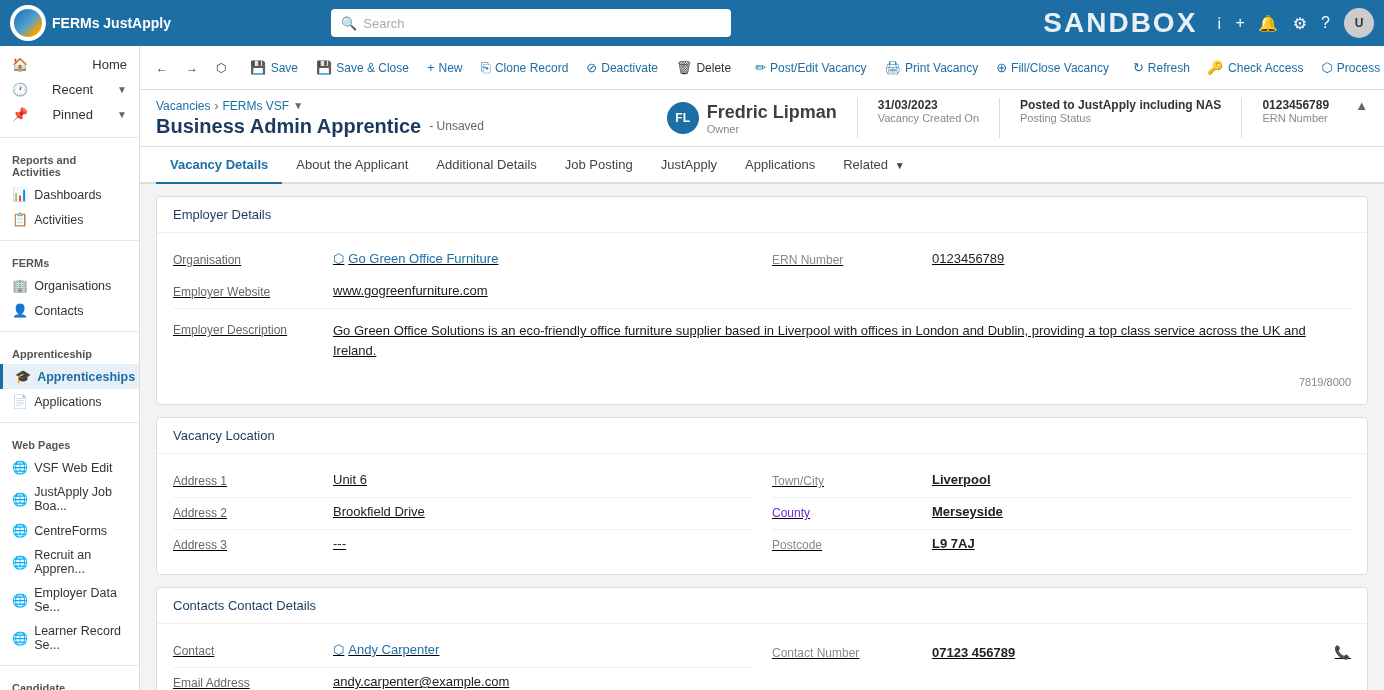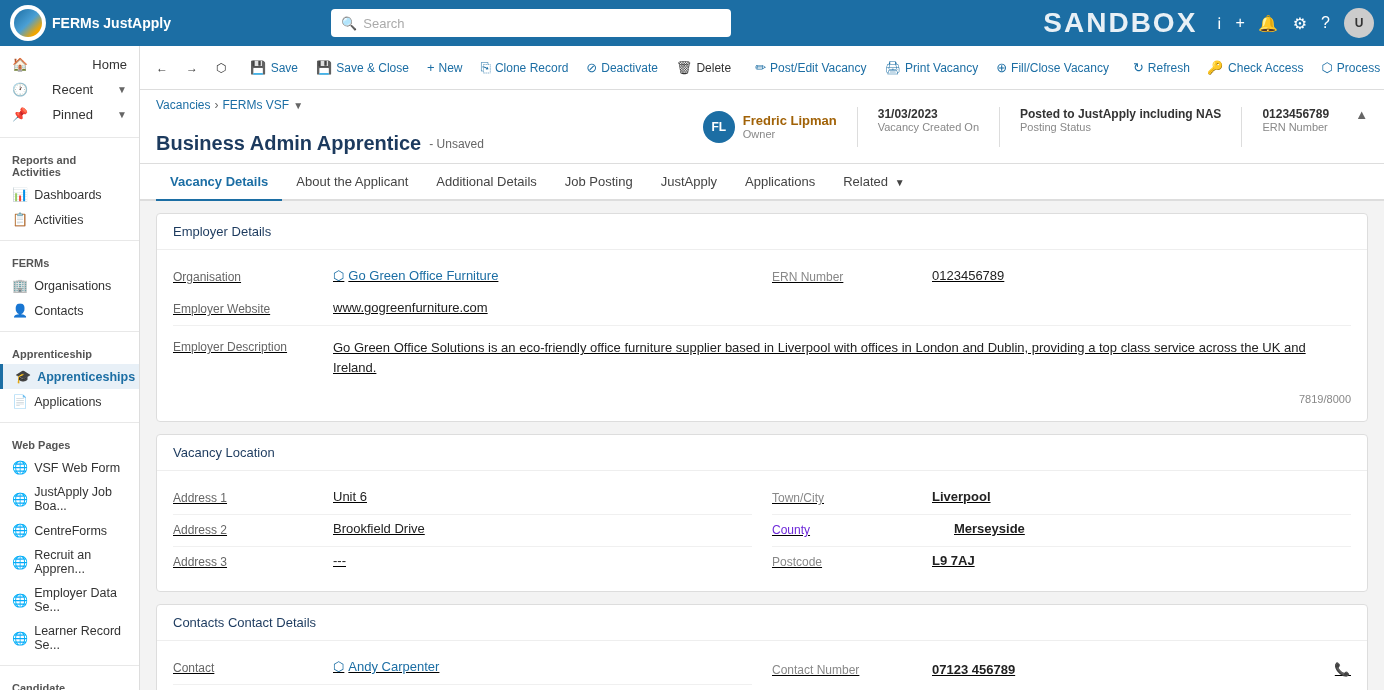--- a/index.html
+++ b/index.html
@@ -107,29 +107,29 @@
     
     .record-header {
       background: white;
       padding: 8px 16px;
       border-bottom: 1px solid #ddd;
       display: flex;
       align-items: center;
       flex-shrink: 0;
     }
     .record-title-area { flex: 1; }
-    .breadcrumb { font-size: 12px; color: #1c6ea4; display: flex; align-items: center; gap: 4px; margin-bottom: 20px; }
+    .breadcrumb { font-size: 12px; color: #1c6ea4; display: flex; align-items: center; gap: 4px; margin-bottom: 2px; }
     .breadcrumb-sep { color: #666; }
     .record-title { font-size: 20px; font-weight: 600; color: #1c3a5e; display: flex; align-items: center; gap: 8px; }
     .unsaved-badge { font-size: 12px; color: #666; font-weight: normal; }
     .record-meta { display: flex; gap: 20px; margin-left: 20px; }
     .meta-item { display: flex; flex-direction: column; align-items: flex-start; }
     .meta-avatar { width: 32px; height: 32px; border-radius: 50%; background: #1c6ea4; color: white; display: flex; align-items: center; justify-content: center; font-size: 12px; font-weight: bold; }
     .meta-user-row { display: flex; align-items: center; gap: 8px; }
-    .meta-name { color: #a16207; font-weight: 600; font-size: 13px; }
+    .meta-name { color: #404040; font-weight: 600; font-size: 18px; }
     .meta-label { font-size: 11px; color: #888; }
     .meta-value { font-size: 12px; font-weight: 600; color: #333; }
     .meta-sub { font-size: 11px; color: #888; }
     .meta-divider { width: 1px; height: 40px; background: #ddd; }
 
     
     .tabs-bar {
       background: white;
       border-bottom: 2px solid #ddd;
       display: flex;
@@ -263,21 +263,21 @@
       <div class="sidebar-item">
         <span class="sidebar-item-icon">📄</span>
         <span>Applications</span>
       </div>
     </div>
     <div class="sidebar-divider"></div>
     <div class="sidebar-section">
       <div class="sidebar-section-header">Web Pages</div>
       <div class="sidebar-item">
         <span class="sidebar-item-icon">🌐</span>
-        <span>VSF Web Form</span>
+        <span>VSF Web Edit</span>
       </div>
       <div class="sidebar-item">
         <span class="sidebar-item-icon">🌐</span>
         <span>JustApply Job Boa...</span>
       </div>
       <div class="sidebar-item">
         <span class="sidebar-item-icon">🌐</span>
         <span>CentreForms</span>
       </div>
       <div class="sidebar-item">
@@ -492,21 +492,21 @@
                 <div class="field-value">---</div>
               </div>
             </div>
             <div class="col">
               <div class="field-row">
                 <div class="field-label" style="color:#888;">Town/City</div>
                 <div class="field-value" style="font-weight:600;">Liverpool</div>
               </div>
               <div class="field-row">
                 <div class="field-label" style="color:#6d28d9;">County</div>
-                <div class="field-value" style="font-weight:600;margin-left:22px;">Merseyside</div>
+                <div class="field-value" style="font-weight:600;">Merseyside</div>
               </div>
               <div class="field-row">
                 <div class="field-label" style="color:#888;">Postcode</div>
                 <div class="field-value" style="font-weight:600;">L9 7AJ</div>
               </div>
             </div>
           </div>
         </div>
       </div>
 

